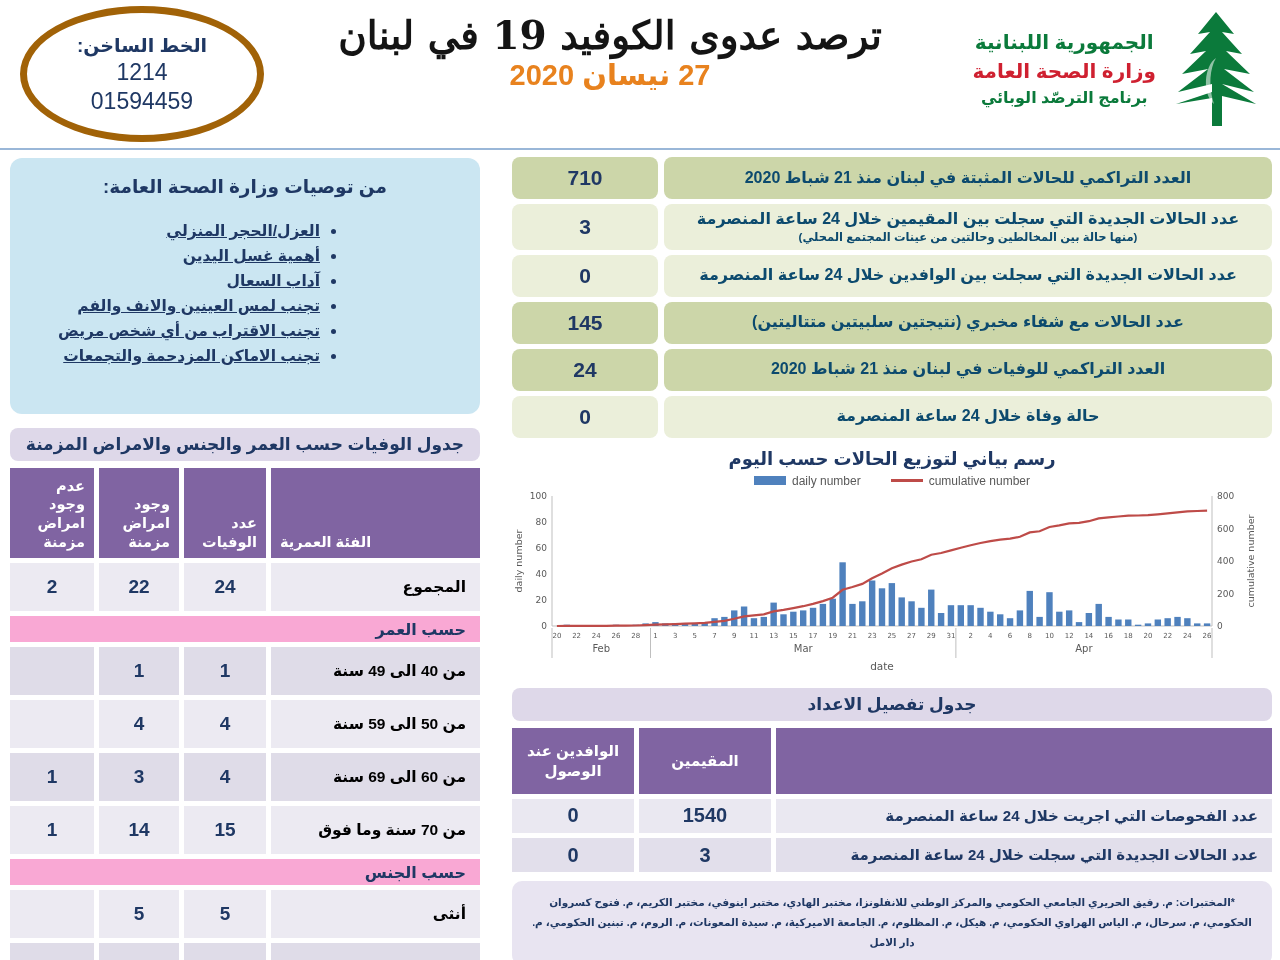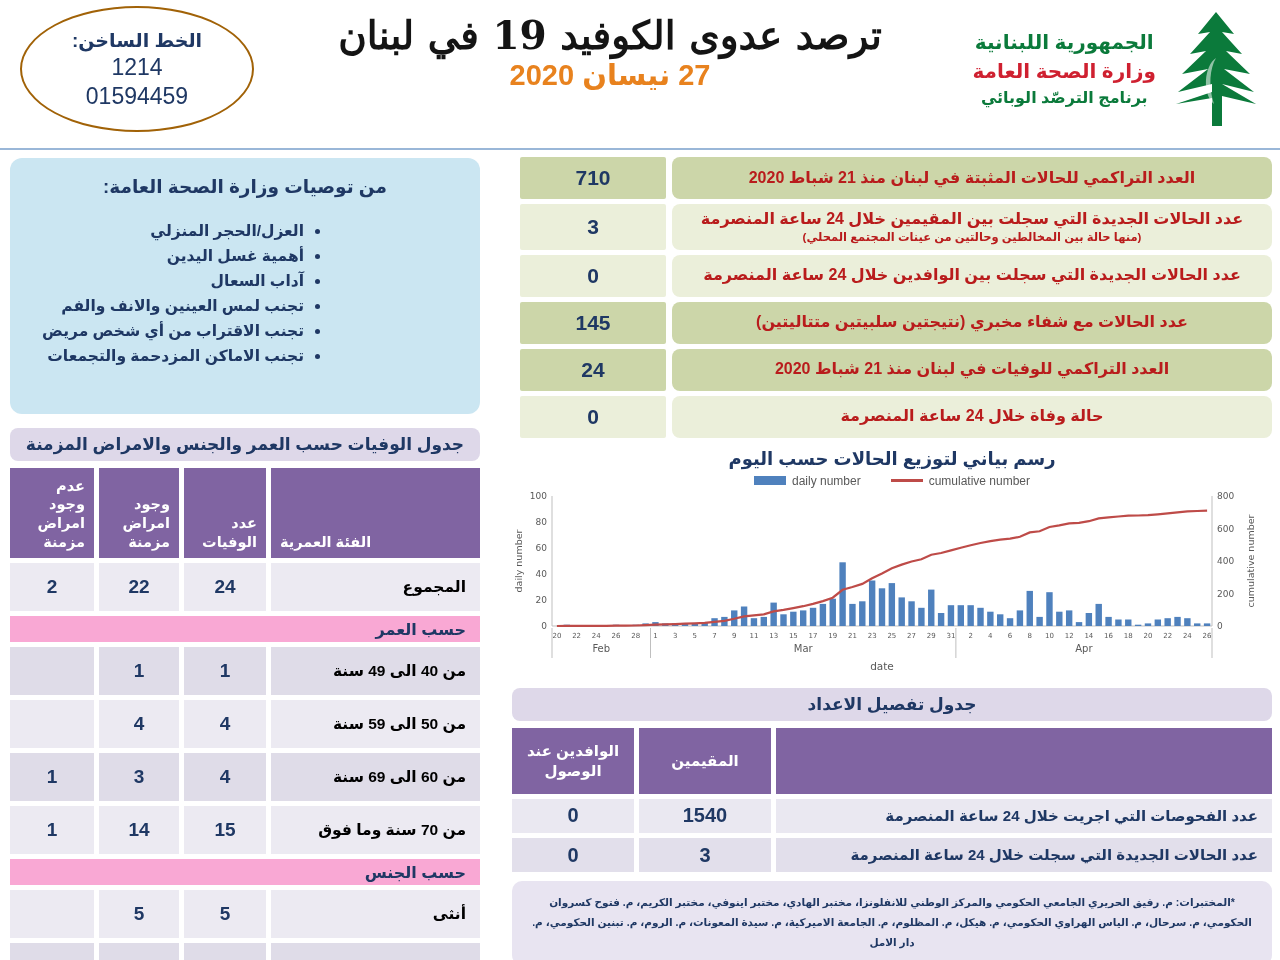--- a/index.html
+++ b/index.html
@@ -1,44 +1,44 @@
 <!DOCTYPE html>
 <html lang="ar"><head>
 <meta charset="utf-8">
 <style>
   html,body{margin:0;padding:0;}
   body{width:1280px;height:960px;position:relative;background:#ffffff;
        font-family:"Liberation Sans","DejaVu Sans",sans-serif;overflow:hidden;}
 
   
   .hotline{position:absolute;left:20px;top:6px;width:230px;height:122px;
-    border:2px solid #a16207;border-radius:50%;display:flex;flex-direction:column;
+    border:7px solid #a16207;border-radius:50%;display:flex;flex-direction:column;
     justify-content:center;align-items:center;color:#1f3864;direction:rtl;}
   .hotline .hl-label{font-size:19px;font-weight:600;}
   .hotline .hl-num{font-size:23px;margin-top:2px;}
   .title-wrap{position:absolute;left:285px;right:345px;top:12px;text-align:center;direction:rtl;}
   .main-title{font-family:"DejaVu Serif","Liberation Serif",serif;font-size:39px;color:#141414;font-weight:600;}
   .report-date{color:#e8821e;font-size:29px;font-weight:bold;}
   .org{position:absolute;right:16px;top:8px;display:flex;direction:rtl;align-items:center;gap:12px;}
   .org-text{text-align:center;line-height:1.45;}
   .org-l1{color:#0b7a3b;font-weight:bold;font-size:20px;letter-spacing:1px;}
   .org-l2{color:#cf2030;font-weight:bold;font-size:20px;letter-spacing:1px;}
   .org-l3{color:#0b7a3b;font-weight:bold;font-size:16px;}
   .header-line{position:absolute;top:148px;left:0;width:1280px;height:2px;background:#9ab7d8;}
 
   
   .left-col{position:absolute;left:10px;top:158px;width:470px;}
   .right-col{position:absolute;left:512px;top:157px;width:760px;}
 
   
   .stat-row{display:flex;direction:rtl;gap:6px;margin-bottom:5px;}
-  .stat-val{width:146px;border-radius:2px;display:flex;align-items:center;justify-content:center;
-    font-weight:bold;font-size:21px;color:#1f3864;margin-left:8px;}
+  .stat-val{width:146px;border-radius:8px;display:flex;align-items:center;justify-content:center;
+    font-weight:bold;font-size:21px;color:#1f3864;}
   .stat-label{flex:1;border-radius:8px;padding:5px 16px;display:flex;flex-direction:column;
-    justify-content:center;text-align:center;color:#b91c1c;font-weight:bold;font-size:16px;
+    justify-content:center;text-align:center;color:#0c4a6e;font-weight:bold;font-size:16px;
     line-height:1.3;min-height:32px;}
   .stat-sub{font-size:11.5px;}
   .shade-dark{background:#ccd6a9;}
   .shade-light{background:#ebefda;}
 
   
   .chart-title{text-align:center;color:#1f3864;font-weight:bold;font-size:18px;margin:10px 0 2px;direction:rtl;}
   .legend{display:flex;justify-content:center;gap:30px;align-items:center;color:#595959;font-size:12px;margin:4px 0 0;}
   .leg-item{display:flex;align-items:center;gap:6px;}
   .sw-bar{width:32px;height:9px;background:#4f81bd;display:inline-block;}
@@ -56,21 +56,21 @@
   .td-desc .sub2{font-size:13.5px;font-weight:600;}
   .td-num{display:flex;align-items:center;justify-content:center;font-size:20px;font-weight:bold;color:#1f3864;}
   .drowA{background:#eae8f1;} .drowB{background:#e2dfeb;}
   .footnote{background:#e8e4f1;border-radius:10px;color:#1f3864;font-size:10.5px;text-align:center;
     padding:12px 20px;margin-top:9px;direction:rtl;line-height:1.9;font-weight:600;}
 
   
   .advice{background:#cbe6f2;border-radius:12px;padding:18px 12px 16px;min-height:222px;direction:rtl;color:#1f3864;}
   .advice-title{text-align:center;font-weight:bold;font-size:18.5px;margin-bottom:24px;}
   .advice ul{margin:0;padding:0 148px 0 0;}
-  .advice li{font-size:15.5px;font-weight:600;margin:7px 16px;}
+  .advice li{font-size:15.5px;font-weight:600;margin:7px 0;text-decoration:underline;}
 
   
   .deaths-title{margin:14px 0 7px;}
   .deaths-grid{display:grid;direction:rtl;grid-template-columns:1fr 82px 80px 84px;gap:5px;}
   .dh{background:#8064a2;color:#fff;font-weight:bold;font-size:14.5px;display:flex;align-items:flex-end;
     text-align:right;justify-content:flex-end;padding:6px 9px;min-height:78px;line-height:1.3;}
   .section-cell{grid-column:1/-1;background:#f9a8d4;font-weight:bold;text-align:right;
     padding:3px 14px;font-size:16px;color:#1f3864;min-height:20px;display:flex;align-items:center;
     justify-content:flex-start;}
   .d-label{text-align:right;padding:6px 14px;font-size:15.5px;font-weight:600;color:#000000;

